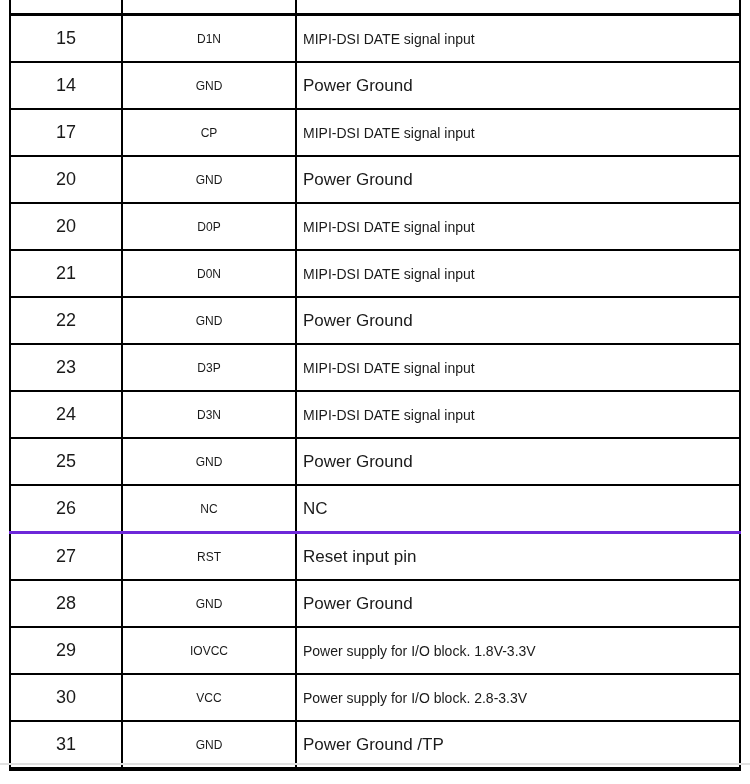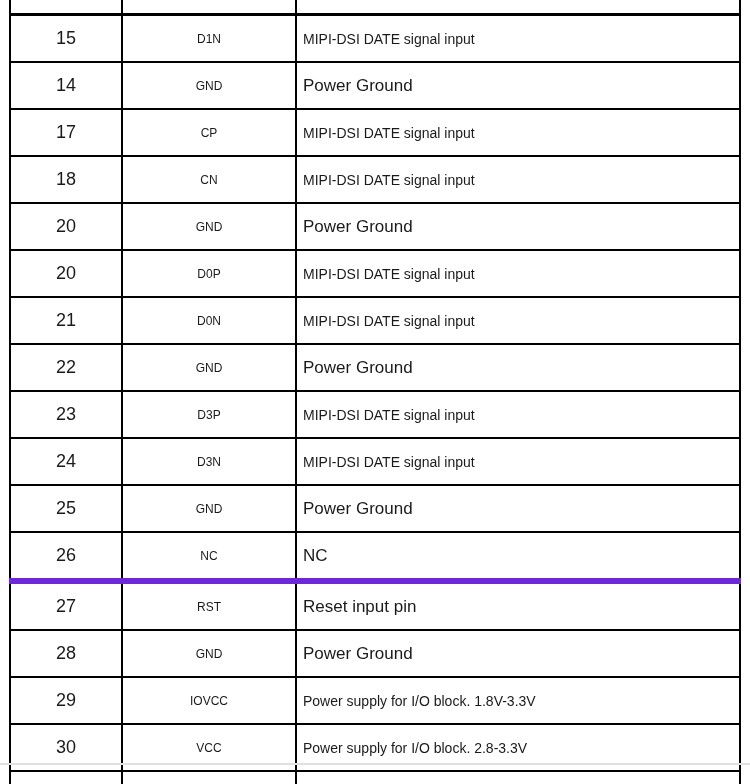--- a/index.html
+++ b/index.html
@@ -34,21 +34,21 @@
     overflow: hidden;
     white-space: nowrap;
   }
   
   tr.partial-row td {
     height: 11px;
     border-top: none;
     border-bottom: 3px solid #000000;
   }
   tr.sep-row td {
-    border-top: 6px solid #6d28d9;
+    border-top: 3px solid #6d28d9;
   }
   tr.last-row td {
     border-bottom: 4px solid #000000;
   }
   td.col-pin {
     width: 108px;
     text-align: center;
     font-size: 18px;
   }
   td.col-name {
@@ -90,25 +90,20 @@
     <td class="col-desc small">MIPI-DSI DATE signal input</td>
   </tr>
         <tr>
     <td class="col-pin">14</td>
     <td class="col-name">GND</td>
     <td class="col-desc">Power Ground</td>
   </tr>
         <tr>
     <td class="col-pin">17</td>
     <td class="col-name">CP</td>
-    <td class="col-desc small">MIPI-DSI DATE signal input</td>
-  </tr>
-        <tr>
-    <td class="col-pin">18</td>
-    <td class="col-name">CN</td>
     <td class="col-desc small">MIPI-DSI DATE signal input</td>
   </tr>
         <tr>
     <td class="col-pin">20</td>
     <td class="col-name">GND</td>
     <td class="col-desc">Power Ground</td>
   </tr>
         <tr>
     <td class="col-pin">20</td>
     <td class="col-name">D0P</td>

